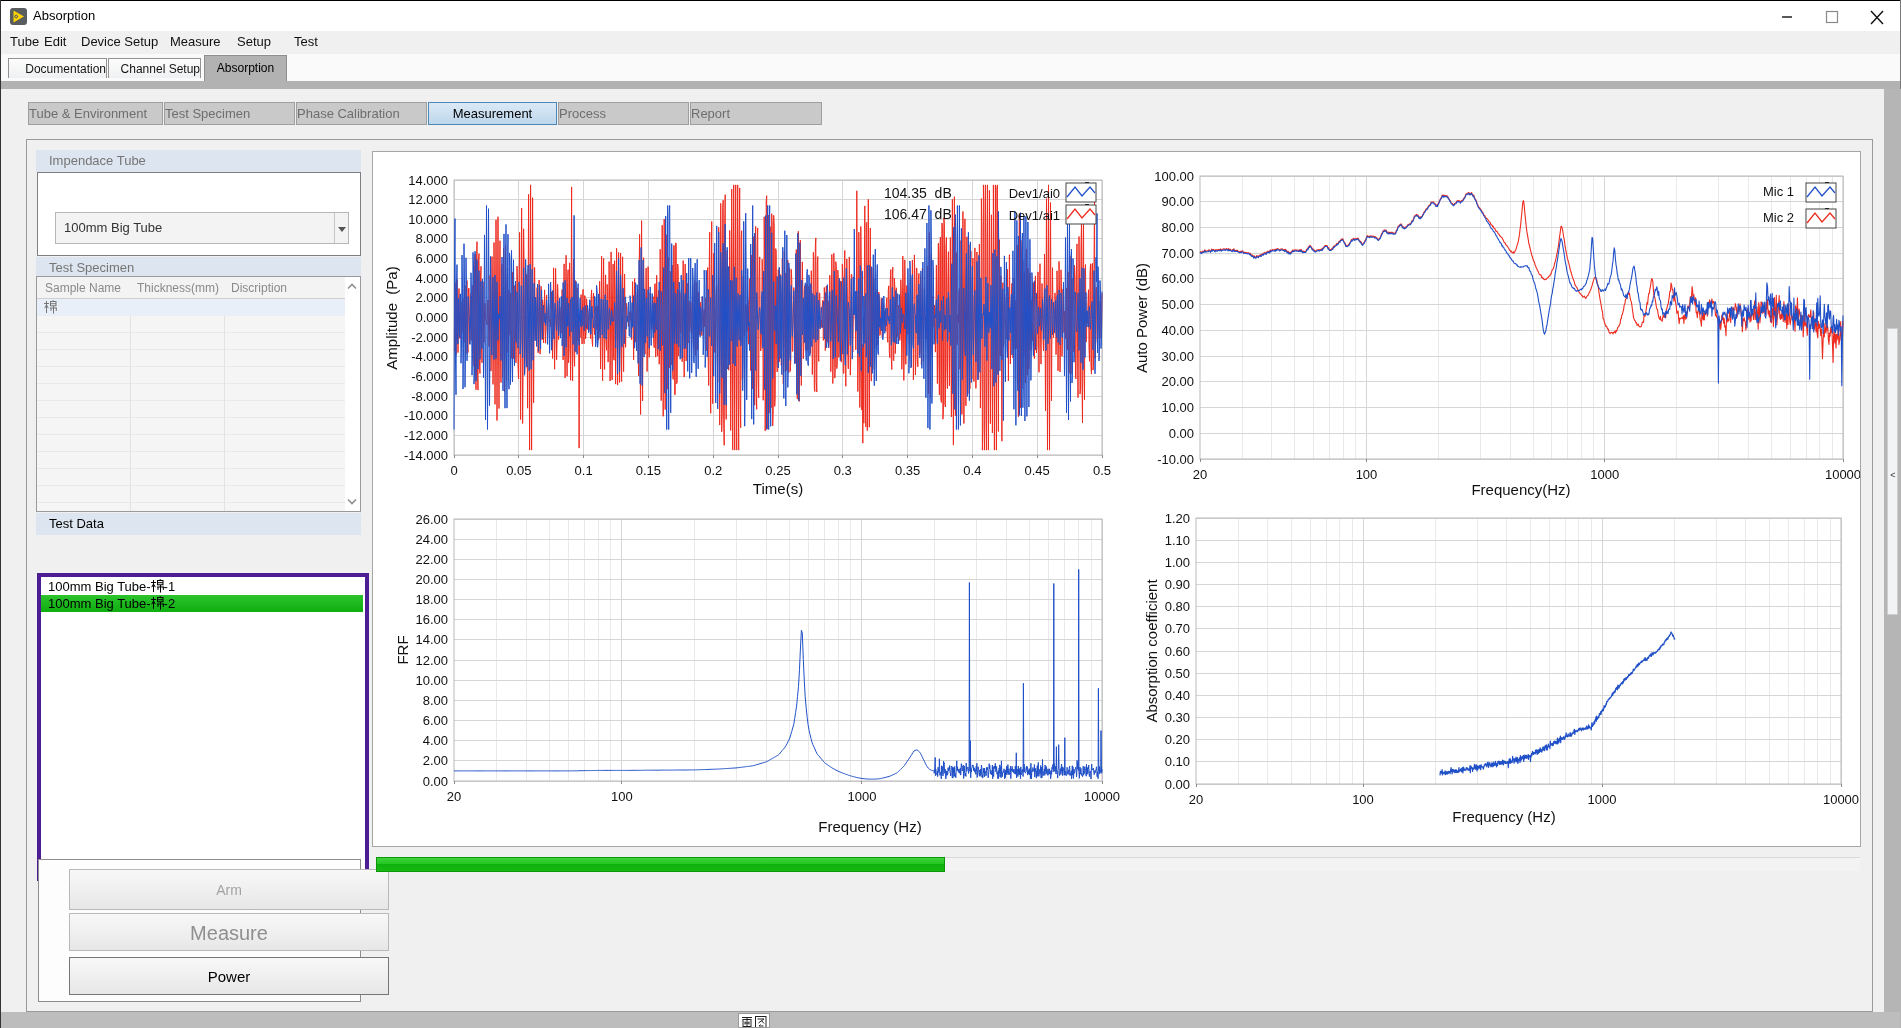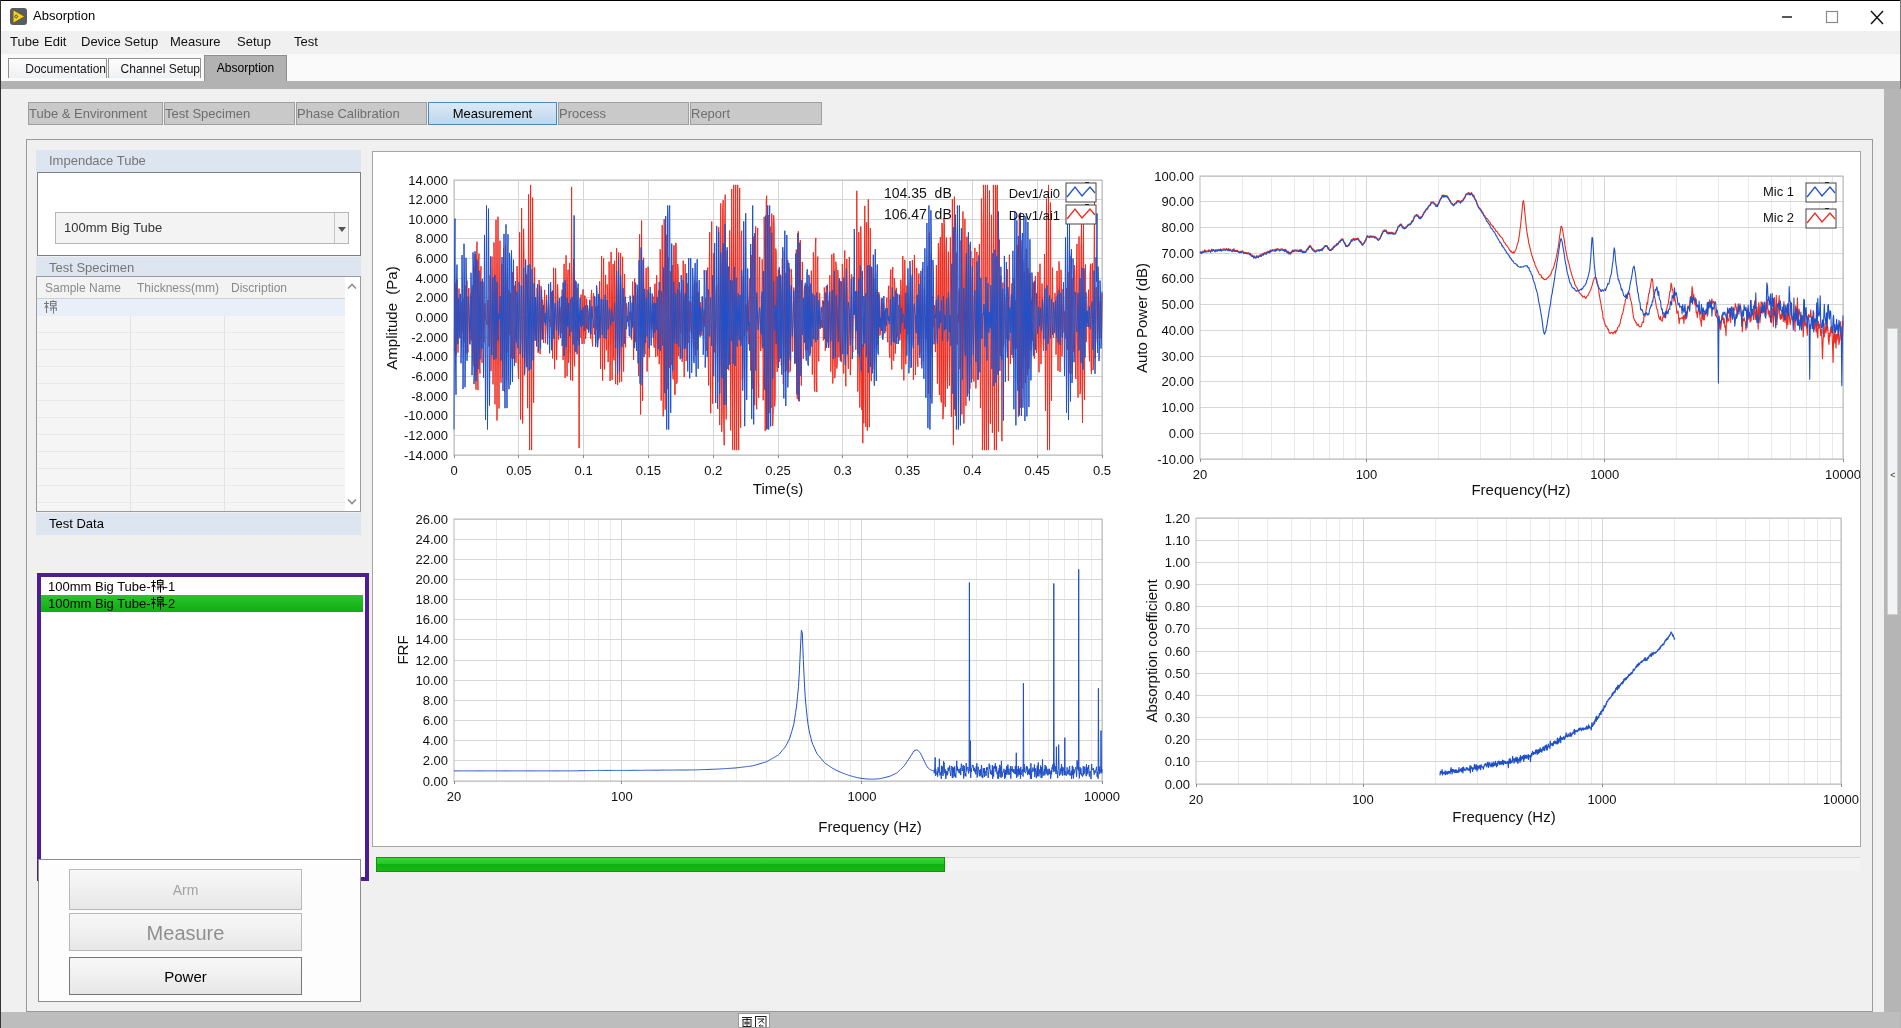--- a/index.html
+++ b/index.html
@@ -57,21 +57,21 @@
 .col1 { left:93px; top:0; width:1px; height:234px; background:#e3e3e3; }
 .col2 { left:187px; top:0; width:1px; height:234px; background:#e3e3e3; }
 #tbody { left:0; top:22px; width:308px; height:212px; background:repeating-linear-gradient(#f5f5f6 0px, #f5f5f6 16px, #e9e9e9 16px, #e9e9e9 17px); }
 #row-mian { left:0; top:22px; width:308px; height:17px; background:#e9eff8; font-size:13px; color:#555; line-height:17px; }
 
 #testdata-list { left:37px; top:537px; width:332px; height:308px; background:#fff; border:4px solid #4c1d95;margin-top:36px; }
 .li { left:0; width:322px; height:17px; font-size:13px; color:#000; line-height:17px; }
 #li2 { background:linear-gradient(#2dc32d,#0eae10); }
 
 #btnbox { left:38px; top:859px; width:323px; height:143px; background:#fdfdfd; border:1px solid #8c8c8c; }
-.btn { left:30px; width:233px; text-align:center; background:linear-gradient(#f8f8f8,#e7e7e7); border:1px solid #b9b9b9; }
+.btn { left:30px; width:320px; text-align:center; background:linear-gradient(#f8f8f8,#e7e7e7); border:1px solid #b9b9b9; }
 #btn-arm { top:9px; height:41px; font-size:14px; color:#a3a3a3; line-height:41px; }
 #btn-measure { top:53px; height:38px; font-size:20px; color:#8f8f8f; line-height:38px; }
 #btn-stop { top:97px; height:38px; font-size:15px; color:#000; line-height:38px; border:1px solid #767676; }
 
 
 #chartbox { left:372px; top:151px; width:1489px; height:696px; background:#fff; border:1px solid #a5a5a5; }
 #charts { position:absolute; left:372px; top:151px; }
 
 
 #progressgroove { left:376px; top:857px; width:1484px; height:14px; background:#f3f3f3; border-top:1px solid #d9d9d9; }

